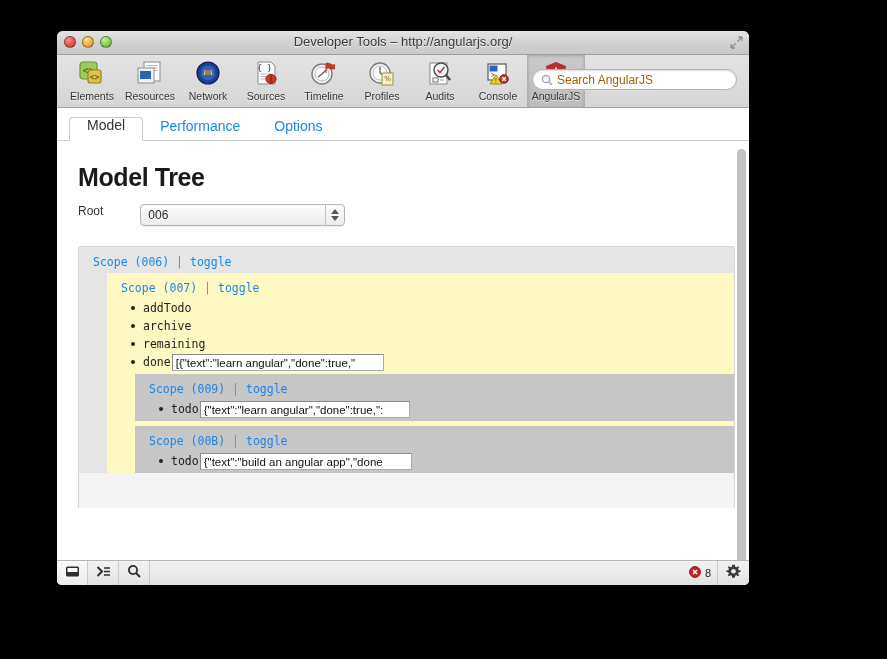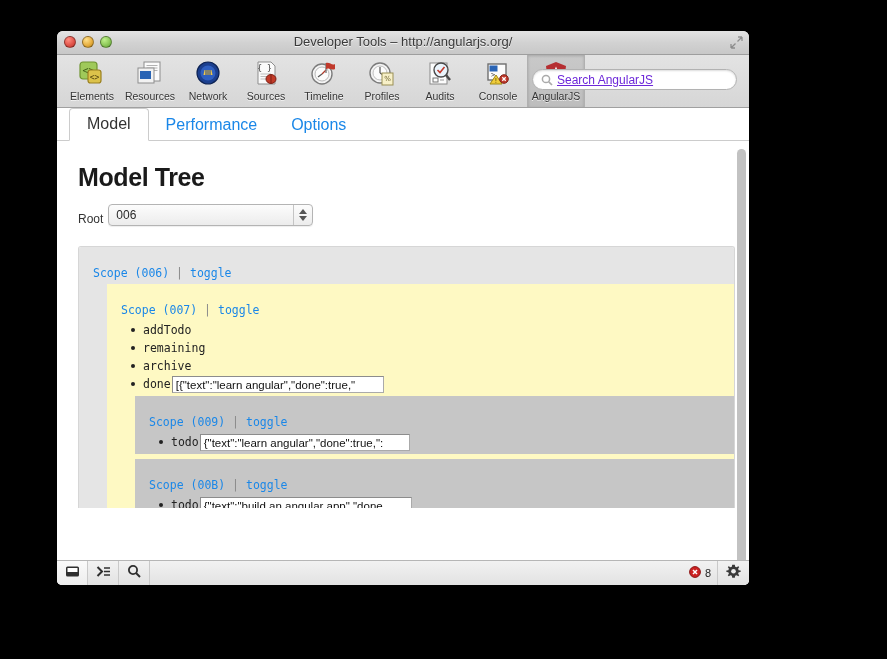--- a/index.html
+++ b/index.html
@@ -86,64 +86,64 @@
   .searchbox {
     position: absolute; right: 12px; top: 14px;
     width: 205px; height: 21px;
     background: #fff;
     border: 1px solid #b2b2b2;
     border-radius: 11px;
     box-shadow: inset 0 1px 2px rgba(0,0,0,.14);
     display: flex; align-items: center; padding: 0 8px;
   }
   .searchbox .sicon { margin-right: 4px; opacity: .55; display:flex; }
-  .searchbox .sph { font-size: 12px; color: #6d28d9; text-decoration: underline; }
+  .searchbox .sph { font-size: 12px; color: #a16207; }
 
   
   .panel {
     flex: 1;
     background: #fff;
     position: relative;
     overflow: hidden;
     display: flex; flex-direction: column;
   }
 
   
   .tabstrip {
     height: 33px;
     border-bottom: 1px solid #ccc;
     display: flex; align-items: flex-end;
     padding-left: 12px;
     flex: none;
     background: #fff;
   }
   .ptab {
-    font-size: 16px;
+    font-size: 14px;
     color: #1a87e8;
-    padding: 7px 17px 8px 17px;
+    padding: 0 17px 8px 17px;
     line-height: 1;
     cursor: default;
     position: relative; top: 1px;
   }
   .ptab.active {
     color: #333;
     background: #fff;
     border: 1px solid #ccc;
     border-bottom: 1px solid #fff;
     border-radius: 4px 4px 0 0;
   }
 
   .panel-body { flex: 1; overflow: hidden; position: relative; padding: 0 14px; }
 
   h1.model-title {
     font-size: 25px; font-weight: bold; color: #1a1a1a;
     margin: 22px 0 0 7px; letter-spacing: -.4px;
   }
 
-  .rootrow { display: flex; align-items: flex-end; margin: 12px 0 0 7px; }
+  .rootrow { display: flex; align-items: flex-start; margin: 12px 0 0 7px; gap: 32px; }
   .rootlabel { font-size: 12px; color: #333; margin-right: 5px; }
   .rootselect {
     width: 205px; height: 22px;
     background: linear-gradient(to bottom,#fcfcfc 0%,#ececec 100%);
     border: 1px solid #b4b4b4;
     border-radius: 4px;
     display: flex; align-items: center;
     font-size: 12px; color: #2a2a2a;
     padding-left: 7px;
     position: relative;
@@ -171,21 +171,21 @@
   }
   .scopeblock { }
   .scope-l0 { background: #e5e5e5; }
   .scope-l1 { background: #fef9c3; margin-left: 28px; }
   .scope-l2 { background: #c6c6c6; margin-left: 28px; }
 
   .scopehead {
     font-family: "DejaVu Sans Mono", monospace;
     font-size: 11.5px;
     color: #1a87e8;
-    padding: 19px 0 4px 14px;
+    padding: 8px 0 4px 14px;
     white-space: nowrap;
   }
   .scopehead .sep { color: #8a8a8a; }
   .scopehead .tog { color: #1a87e8; }
 
   ul.props { list-style: none; padding: 0 0 3px 0; margin: 0; }
   ul.props li {
     font-family: "DejaVu Sans Mono", monospace;
     font-size: 11.5px;
     color: #222;
@@ -458,25 +458,25 @@
               <span class="sep">|</span>
               <span class="tog">toggle</span>
             </div>
             <ul class="props">
               <li>
                 <span class="bullet"></span>
                 <span class="propname">addTodo</span>
               </li>
               <li>
                 <span class="bullet"></span>
-                <span class="propname">remaining</span>
+                <span class="propname">archive</span>
               </li>
               <li>
                 <span class="bullet"></span>
-                <span class="propname">archive</span>
+                <span class="propname">remaining</span>
               </li>
               <li>
                 <span class="bullet"></span>
                 <span class="propname">done</span>
                 <span class="valbox w1">[{"text":"learn angular","done":true,"</span>
               </li>
             </ul>
 
             <div class="scopeblock scope-l2">
               <div class="scopehead">

